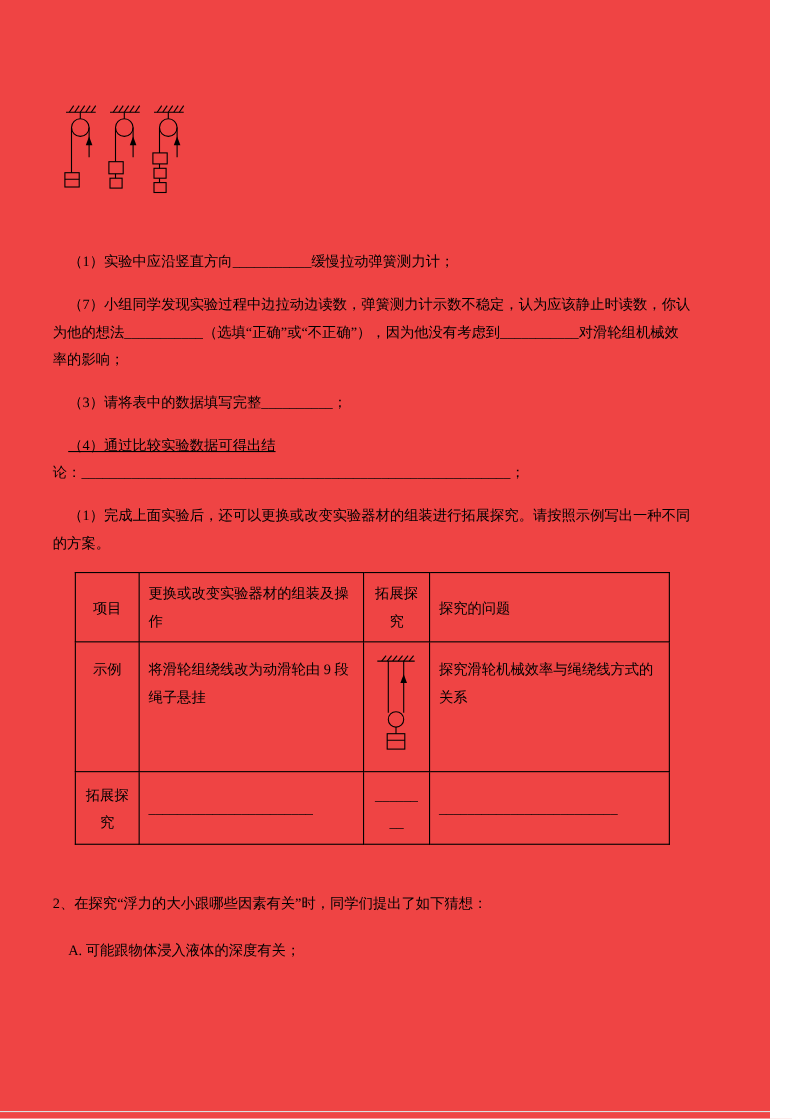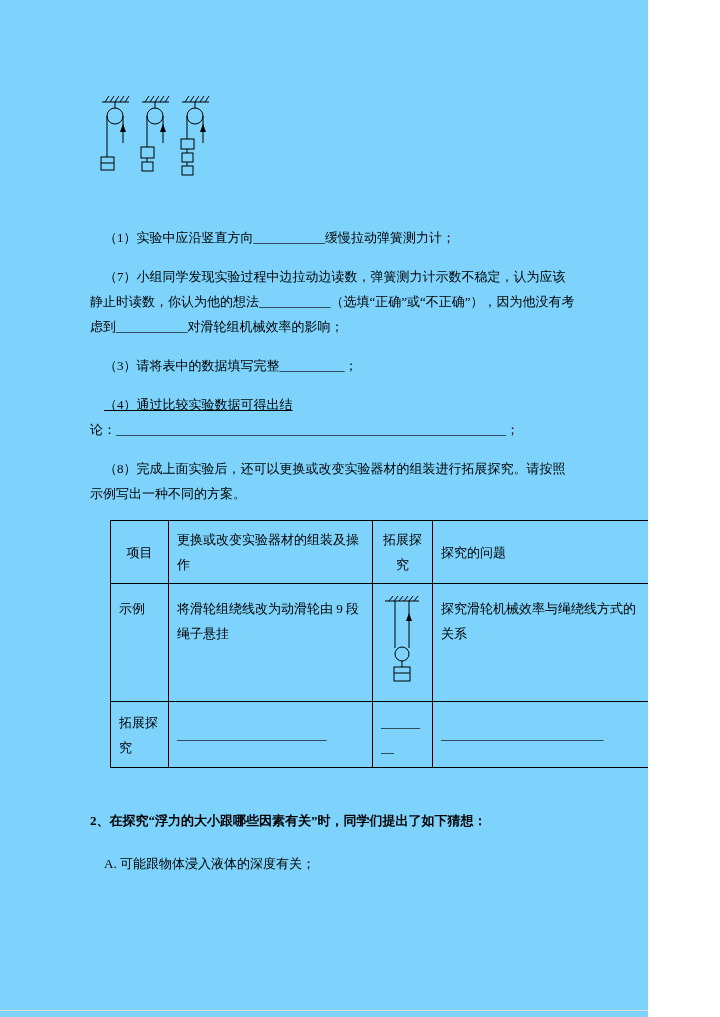--- a/index.html
+++ b/index.html
@@ -1,25 +1,25 @@
 <!DOCTYPE html>
 <html><head>
 <meta charset="utf-8">
 <style>
   * { box-sizing: border-box; }
   html,body { margin:0; padding:0; background:#ffffff; }
   .page {
     position: relative;
-    width: 648px;
+    width: 700px;
     height: 1017px;
-    background: #7dd3fc;
+    background: #ef4444;
     color: #000000;
     font-family: "Liberation Serif", "DejaVu Serif", serif;
     font-size: 13px;
-    padding: 95px 70px 20px 90px;
+    padding: 95px 70px 20px 48px;
     overflow: hidden;
   }
   p { margin: 0 0 14px 0; line-height: 25px; }
   .indent { text-indent: 14px; }
   .figures { margin: 0 0 26px 8px; }
   svg { display: block; }
   .diagram-svg line, .diagram-svg circle, .diagram-svg rect { stroke:#000; stroke-width:1; fill:none; }
   .diagram-svg polygon { fill:#000; stroke:none; }
 
   .exp-table {
@@ -32,25 +32,25 @@
     border: 1px solid #000;
     font-weight: normal;
     font-size: 13px;
     line-height: 25px;
     padding: 6px 8px;
     vertical-align: middle;
     word-break: break-all;
   }
   .hdr-row th { height: 62px; text-align: center; }
   .al { text-align: left !important; }
-  .ctr { }
+  .ctr { text-align: center; }
   .example-row td { height: 118px; vertical-align: top; padding-top: 12px; }
   .example-row td.diagram-cell { text-align: center; vertical-align: middle; padding: 2px; }
   .expansion-row td { height: 66px; }
-  .q2-intro { margin: 40px 0 18px 0; font-weight: bold; }
+  .q2-intro { margin: 40px 0 18px 0; }
   .page-bottom-edge {
     position: absolute; left: 0; right: 0; bottom: 6px;
     height: 1px; background: #dcdcdc;
   }
 </style>
 </head>
 <body>
 
 <div class="page">
 
@@ -109,21 +109,21 @@
         <polygon points="102,37 108,37 105,29"></polygon>
       </g>
     </svg>
   </div>
 
   <p class="indent">（1）实验中应沿竖直方向___________缓慢拉动弹簧测力计；</p>
   <p class="indent">（7）小组同学发现实验过程中边拉动边读数，弹簧测力计示数不稳定，认为应该静止时读数，你认为他的想法___________（选填“正确”或“不正确”），因为他没有考虑到___________对滑轮组机械效率的影响；</p>
   <p class="indent">（3）请将表中的数据填写完整__________；</p>
   <p class="indent" style="margin-bottom:0;text-decoration:underline;">（4）通过比较实验数据可得出结</p>
   <p>论：____________________________________________________________；</p>
-  <p class="indent">（8）完成上面实验后，还可以更换或改变实验器材的组装进行拓展探究。请按照示例写出一种不同的方案。</p>
+  <p class="indent">（1）完成上面实验后，还可以更换或改变实验器材的组装进行拓展探究。请按照示例写出一种不同的方案。</p>
 
   <table class="exp-table">
     <colgroup>
       <col style="width:58px">
         <col style="width:204px">
         <col style="width:60px">
         <col style="width:218px">
     </colgroup>
     <tbody>
         <tr class="hdr-row">

